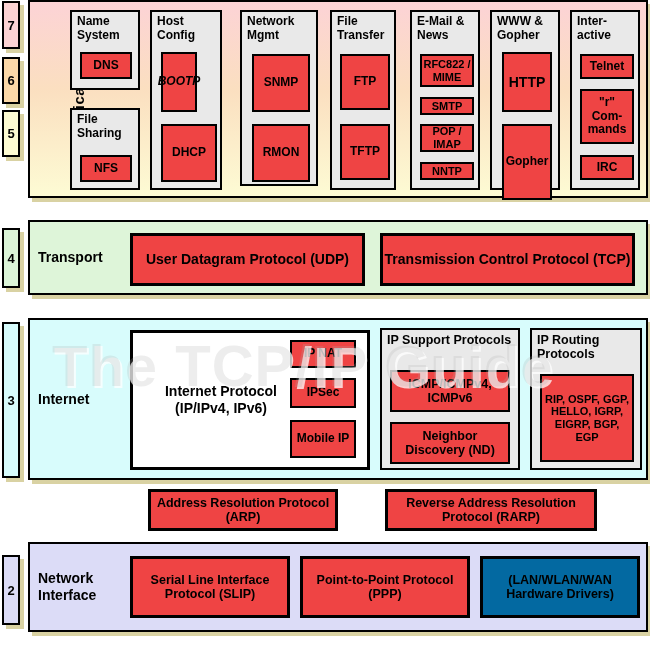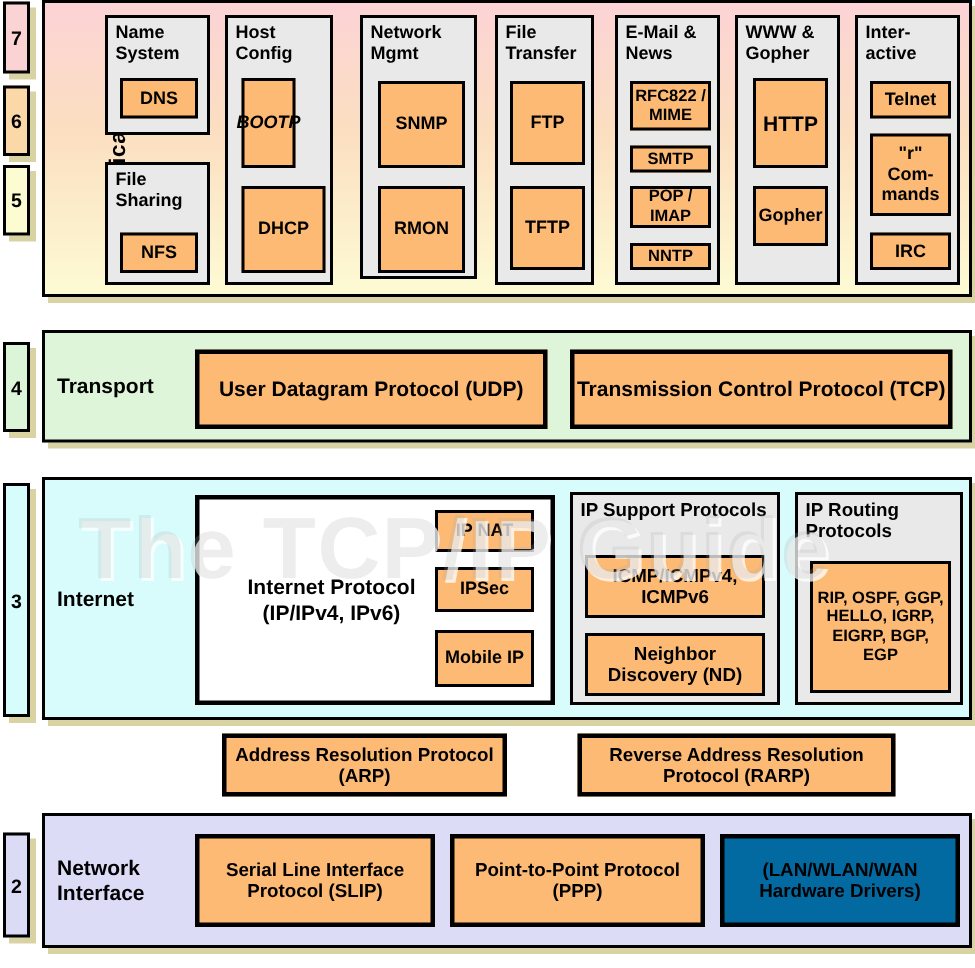--- a/index.html
+++ b/index.html
@@ -12,21 +12,21 @@
     position:absolute;left:28px;width:620px;box-sizing:border-box;
     border:2px solid #000;box-shadow:4px 4px 0 #d9d2a3;
   }
   .badge{
     position:absolute;left:2px;width:18px;box-sizing:border-box;
     border:2px solid #000;box-shadow:4px 4px 0 #d9d2a3;
     display:flex;align-items:center;justify-content:center;
     font-size:13px;
   }
   .box{
-    position:absolute;box-sizing:border-box;border:2px solid #000;background:#fdba74;
+    position:absolute;box-sizing:border-box;border:2px solid #000;background:#ef4444;
     display:flex;align-items:center;justify-content:center;
     text-align:center;line-height:1.15;
   }
   .box3{border-width:3px;}
   .group{
     position:absolute;box-sizing:border-box;border:2px solid #000;background:#e9e9e9;
   }
   .group .title{
     position:absolute;top:3px;left:5px;right:2px;font-size:12px;line-height:1.15;text-align:left;
   }
@@ -99,21 +99,21 @@
       <div class="title">E-Mail &amp; News</div>
       <div class="box fs11" style="left:8px;top:42px;width:54px;height:33px;">RFC822 / MIME</div>
       <div class="box fs11" style="left:8px;top:85px;width:54px;height:18px;">SMTP</div>
       <div class="box fs11" style="left:8px;top:112px;width:54px;height:28px;">POP / IMAP</div>
       <div class="box fs11" style="left:8px;top:150px;width:54px;height:18px;">NNTP</div>
     </div>
 
     <div class="group" style="left:460px;top:8px;width:70px;height:180px;">
       <div class="title">WWW &amp; Gopher</div>
       <div class="box fs14" style="left:10px;top:40px;width:50px;height:60px;">HTTP</div>
-      <div class="box fs12" style="left:10px;top:112px;width:50px;height:40px;">Gopher</div>
+      <div class="box fs12" style="left:10px;top:112px;width:50px;height:76px;">Gopher</div>
     </div>
 
     <div class="group" style="left:540px;top:8px;width:70px;height:180px;">
       <div class="title">Inter- active</div>
       <div class="box fs12" style="left:8px;top:42px;width:54px;height:25px;">Telnet</div>
       <div class="box fs12" style="left:8px;top:77px;width:54px;height:55px;">"r" Com- mands</div>
       <div class="box fs12" style="left:8px;top:143px;width:54px;height:25px;">IRC</div>
     </div>
   </div>
 

